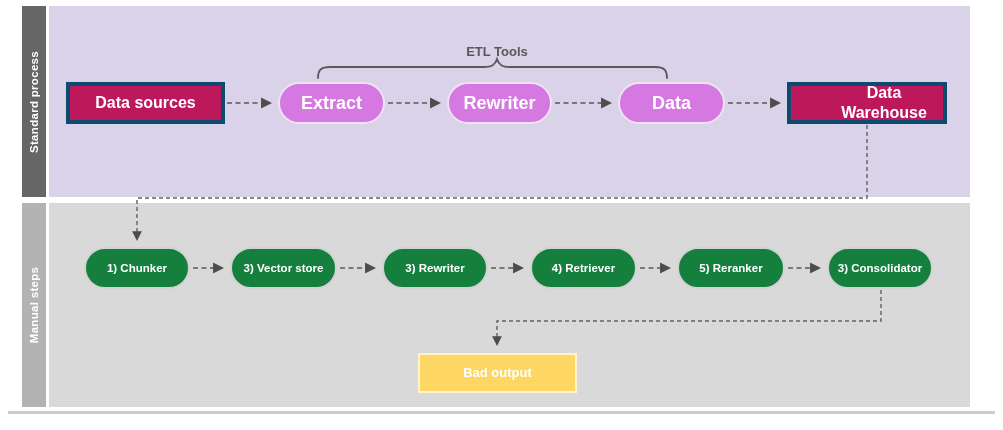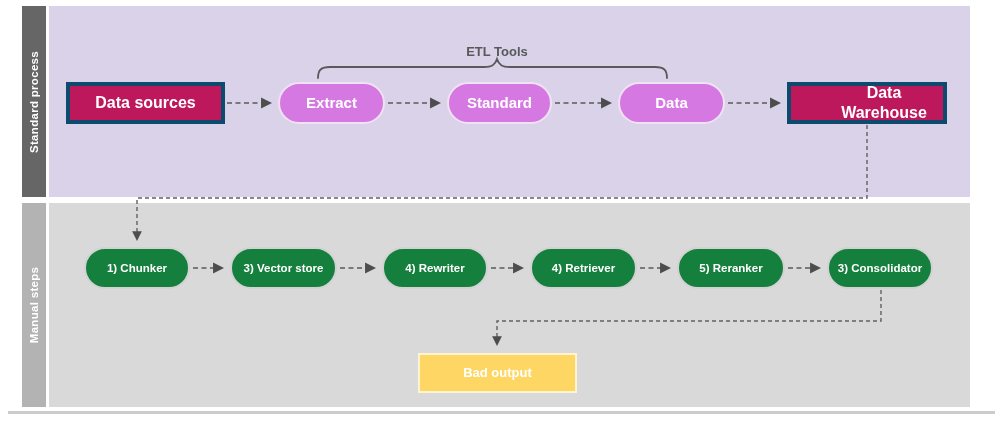--- a/index.html
+++ b/index.html
@@ -13,21 +13,21 @@
   .bar-standard{left:22px;top:6px;width:24px;height:191px;background:#666666;}
   .bar-manual{left:22px;top:203px;width:24px;height:204px;background:#b3b3b3;}
   .body-standard{position:absolute;left:49px;top:6px;width:921px;height:191px;background:#d9d2e9;}
   .body-manual{position:absolute;left:49px;top:203px;width:921px;height:204px;background:#d9d9d9;}
   .page-sep{position:absolute;left:8px;top:411px;width:987px;height:3px;background:#cccccc;}
 
   
   .node{position:absolute;display:flex;align-items:center;justify-content:center;
     color:#ffffff;font-weight:bold;text-align:center;line-height:1.25;box-sizing:border-box;}
   .rect-gray{background:#be185d;border:4px solid #0c4a6e;font-size:16px;}
-  .pill-pink{background:#d678e2;border:2px solid #f0e2f4;border-radius:22px;font-size:15px;}
+  .pill-pink{background:#d678e2;border:2px solid #f0e2f4;border-radius:22px;font-size:18px;}
   .pill-gray{background:#15803d;border:2px solid #d2d2d2;border-radius:22px;
     font-size:11.5px;padding:0 8px;}
   .rect-yellow{background:#fdd663;border:2px solid #fff3d0;font-size:13px;}
 
   .etl-label{position:absolute;left:437px;top:44px;width:120px;text-align:center;
     color:#595959;font-weight:bold;font-size:13px;}
 
   svg.overlay{position:absolute;left:0;top:0;pointer-events:none;}
   .dash{stroke:#595959;stroke-width:1.6;fill:none;stroke-dasharray:5 3.5;}
   .dash-thin{stroke:#616161;stroke-width:1.4;fill:none;stroke-dasharray:4 3;}
@@ -65,26 +65,26 @@
     <path class="dash" d="M640,268 H669" marker-end="url(#arr)"></path>
     <path class="dash" d="M788,268 H819" marker-end="url(#arr)"></path>
     <path class="dash-thin" d="M881,290 V321 H497 V344" marker-end="url(#arr)"></path>
     <path class="brace" d="M318,78 C318,70 321,67 330,67 L484,67 C492,67 495,65 497,59 C499,65 502,67 510,67 L655,67 C664,67 667,70 667,78"></path>
   </svg>
 
   <div class="etl-label">ETL Tools</div>
 
   <div class="node rect-gray" style="left:66px;top:82px;width:159px;height:42px;">Data sources</div>
   <div class="node pill-pink" style="left:278px;top:82px;width:107px;height:42px;">Extract</div>
-  <div class="node pill-pink" style="left:447px;top:82px;width:105px;height:42px;">Standard</div>
+  <div class="node pill-pink" style="left:447px;top:82px;width:105px;height:42px;">Rewriter</div>
   <div class="node pill-pink" style="left:618px;top:82px;width:107px;height:42px;">Data</div>
   <div class="node rect-gray" style="left:787px;top:82px;width:160px;height:42px;padding-left:34px;">Data Warehouse</div>
 
   <div class="node pill-gray" style="left:84px;top:247px;width:106px;height:42px;">1) Chunker</div>
   <div class="node pill-gray" style="left:230px;top:247px;width:107px;height:42px;">3) Vector store</div>
-  <div class="node pill-gray" style="left:382px;top:247px;width:106px;height:42px;">4) Rewriter</div>
+  <div class="node pill-gray" style="left:382px;top:247px;width:106px;height:42px;">3) Rewriter</div>
   <div class="node pill-gray" style="left:530px;top:247px;width:107px;height:42px;">4) Retriever</div>
   <div class="node pill-gray" style="left:677px;top:247px;width:108px;height:42px;">5) Reranker</div>
   <div class="node pill-gray" style="left:827px;top:247px;width:106px;height:42px;">3) Consolidator</div>
   <div class="node rect-yellow" style="left:418px;top:353px;width:159px;height:40px;">Bad output</div>
 
   <div class="page-sep"></div>
 </div>
 
 </body></html>

